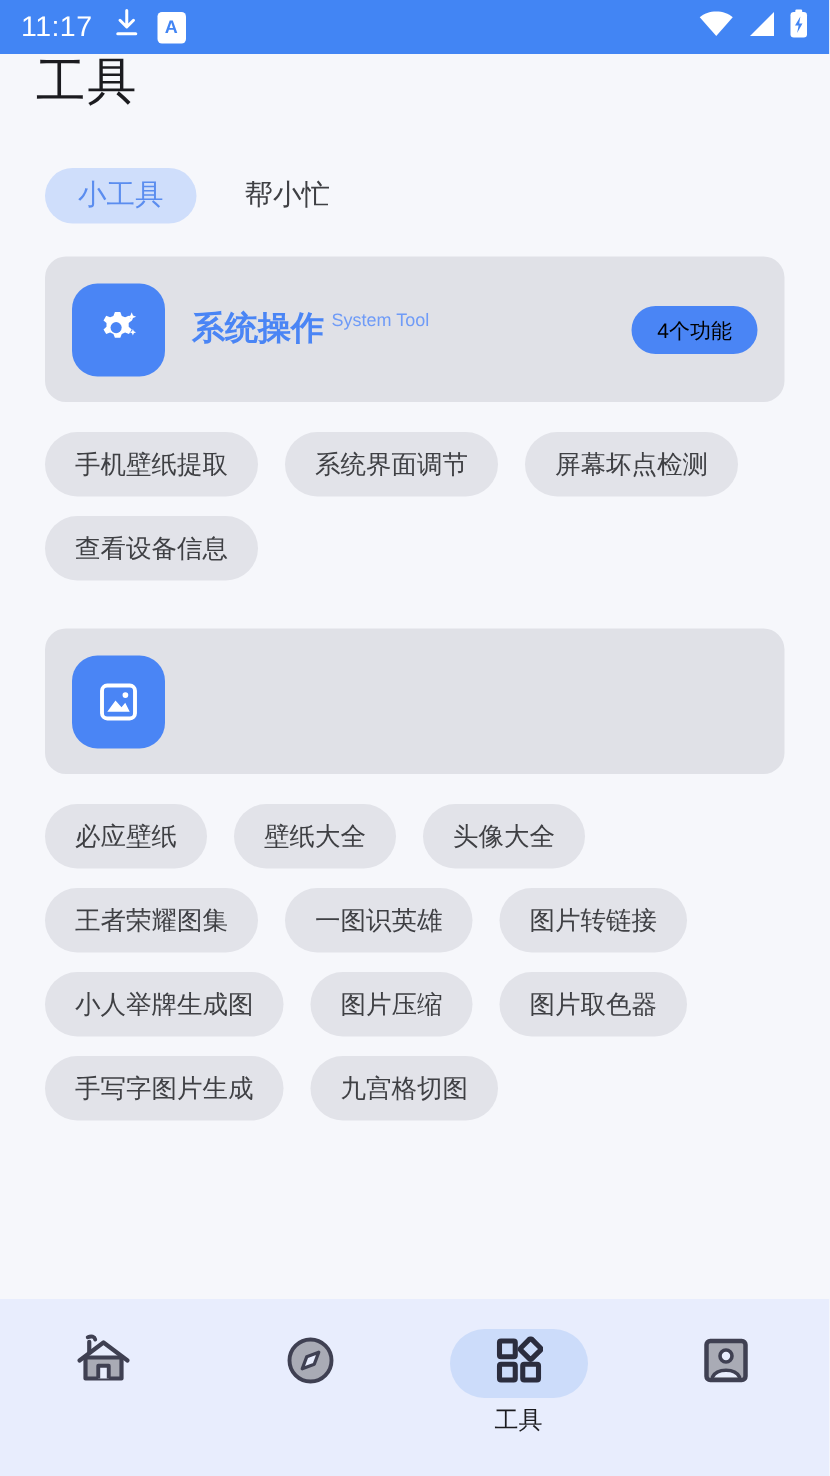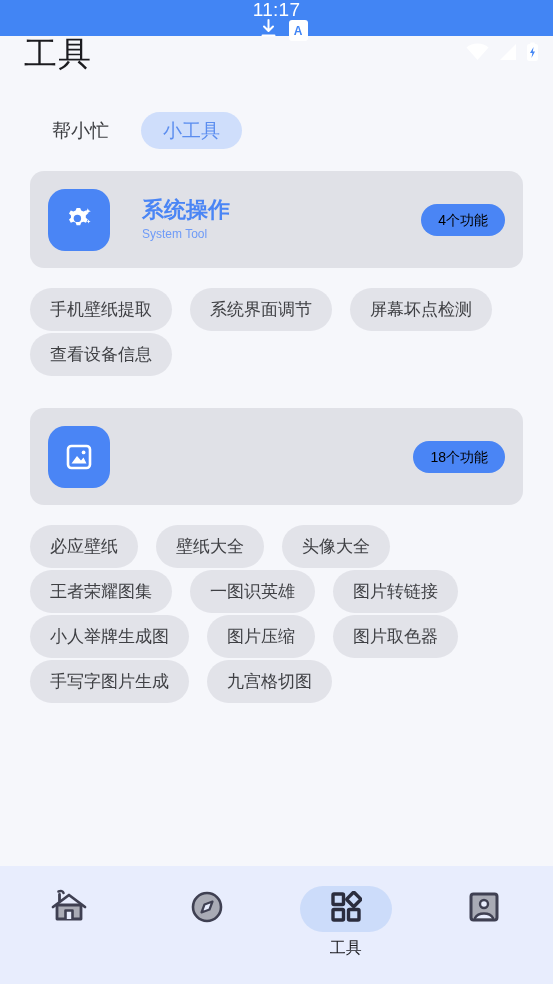--- a/index.html
+++ b/index.html
@@ -17,21 +17,20 @@
   }
 
   
   .statusbar {
     position:absolute; top:0; left:0;
     width:553px; height:36px;
     background:#4285f4;
     display:flex; align-items:center;
     padding:0 14px;
     color:#ffffff;
-    flex-direction:column;
   }
   .status-time {
     font-size:19px; font-weight:400; letter-spacing:0.3px;
     color:#ffffff; line-height:1;
   }
   .status-left-icons { display:flex; align-items:center; gap:12px; margin-left:14px; }
   .status-right { margin-left:auto; display:flex; align-items:center; gap:9px; }
   .ime-badge {
     width:19px; height:21px; background:#ffffff; border-radius:3px;
     display:flex; align-items:center; justify-content:center;
@@ -71,37 +70,37 @@
     height:97px;
     display:flex; align-items:center;
     padding:0 18px;
   }
   .group-icon {
     width:62px; height:62px; border-radius:17px;
     background:#4a85f5;
     display:flex; align-items:center; justify-content:center;
     flex:0 0 auto;
   }
-  .group-text { margin-left:32px; display:flex; flex-direction:column; gap:5px; }
+  .group-text { margin-left:18px; display:flex; flex-direction:row; gap:5px; }
   .group-title {
     font-size:22px; font-weight:700; color:#4a85f5; line-height:1.1;
   }
   .group-sub {
     font-size:12px; color:#6f9bf7; line-height:1.1;
   }
   .group-badge {
     margin-left:auto;
     background:#4a85f5; color:#000000;
     font-size:14px; padding:9px 17px; border-radius:18px;
     line-height:1; white-space:nowrap;
   }
 
   
   .chips {
-    display:flex; flex-wrap:wrap; gap:2px 18px;
+    display:flex; flex-wrap:wrap; gap:13px 18px;
     padding:20px 30px 0 30px;
   }
   .chip {
     background:#e2e3e9;
     color:#3f4044;
     font-size:17px;
     padding:13px 20px;
     border-radius:22px;
     line-height:1;
     white-space:nowrap;
@@ -163,22 +162,22 @@
         </svg>
       </span>
     </span>
   </div>
 
   <div class="page-title">工具</div>
 
   <div class="content">
 
     <div class="tabs">
+      <div class="tab active">小工具</div>
       <div class="tab">帮小忙</div>
-      <div class="tab active">小工具</div>
     </div>
 
     <div class="group-card">
       <div class="group-icon">
         <svg width="36" height="36" viewBox="0 0 36 36">
           <path fill="#ffffff" d="M14.6 8.6l1-2.6h3.6l1 2.6 2.2 0.9 2.6-1 1.8 3.1-2 1.8 0 2.4 2 1.8-1.8 3.1-2.6-1-2.2 0.9-1 2.6h-3.6l-1-2.6-2.2-0.9-2.6 1-1.8-3.1 2-1.8 0-2.4-2-1.8 1.8-3.1 2.6 1z"></path>
           <circle cx="16.4" cy="16.4" r="3.7" fill="#4a85f5"></circle>
           <path fill="#ffffff" d="M26.8 6.2l0.85 2.15 2.15 0.85-2.15 0.85-0.85 2.15-0.85-2.15-2.15-0.85 2.15-0.85z"></path>
           <path fill="#ffffff" d="M27.6 17.4l0.6 1.5 1.5 0.6-1.5 0.6-0.6 1.5-0.6-1.5-1.5-0.6 1.5-0.6z"></path>
         </svg>
@@ -198,21 +197,20 @@
     </div>
 
     <div class="group-card" style="margin-top:32px;">
       <div class="group-icon">
         <svg width="34" height="34" viewBox="0 0 34 34">
           <rect x="6" y="6" width="22" height="22" rx="3.5" fill="none" stroke="#ffffff" stroke-width="2.6"></rect>
           <path d="M9.5 23.5 L15 16 L19 20.5 L21.5 17.5 L24.5 23.5 Z" fill="#ffffff"></path>
           <circle cx="21.6" cy="12.4" r="1.9" fill="#ffffff"></circle>
         </svg>
       </div>
-      <div class="group-badge">18个功能</div>
     </div>
 
     <div class="chips">
       <div class="chip">必应壁纸</div>
       <div class="chip">壁纸大全</div>
       <div class="chip">头像大全</div>
       <div class="chip">王者荣耀图集</div>
       <div class="chip">一图识英雄</div>
       <div class="chip">图片转链接</div>
       <div class="chip">小人举牌生成图</div>

